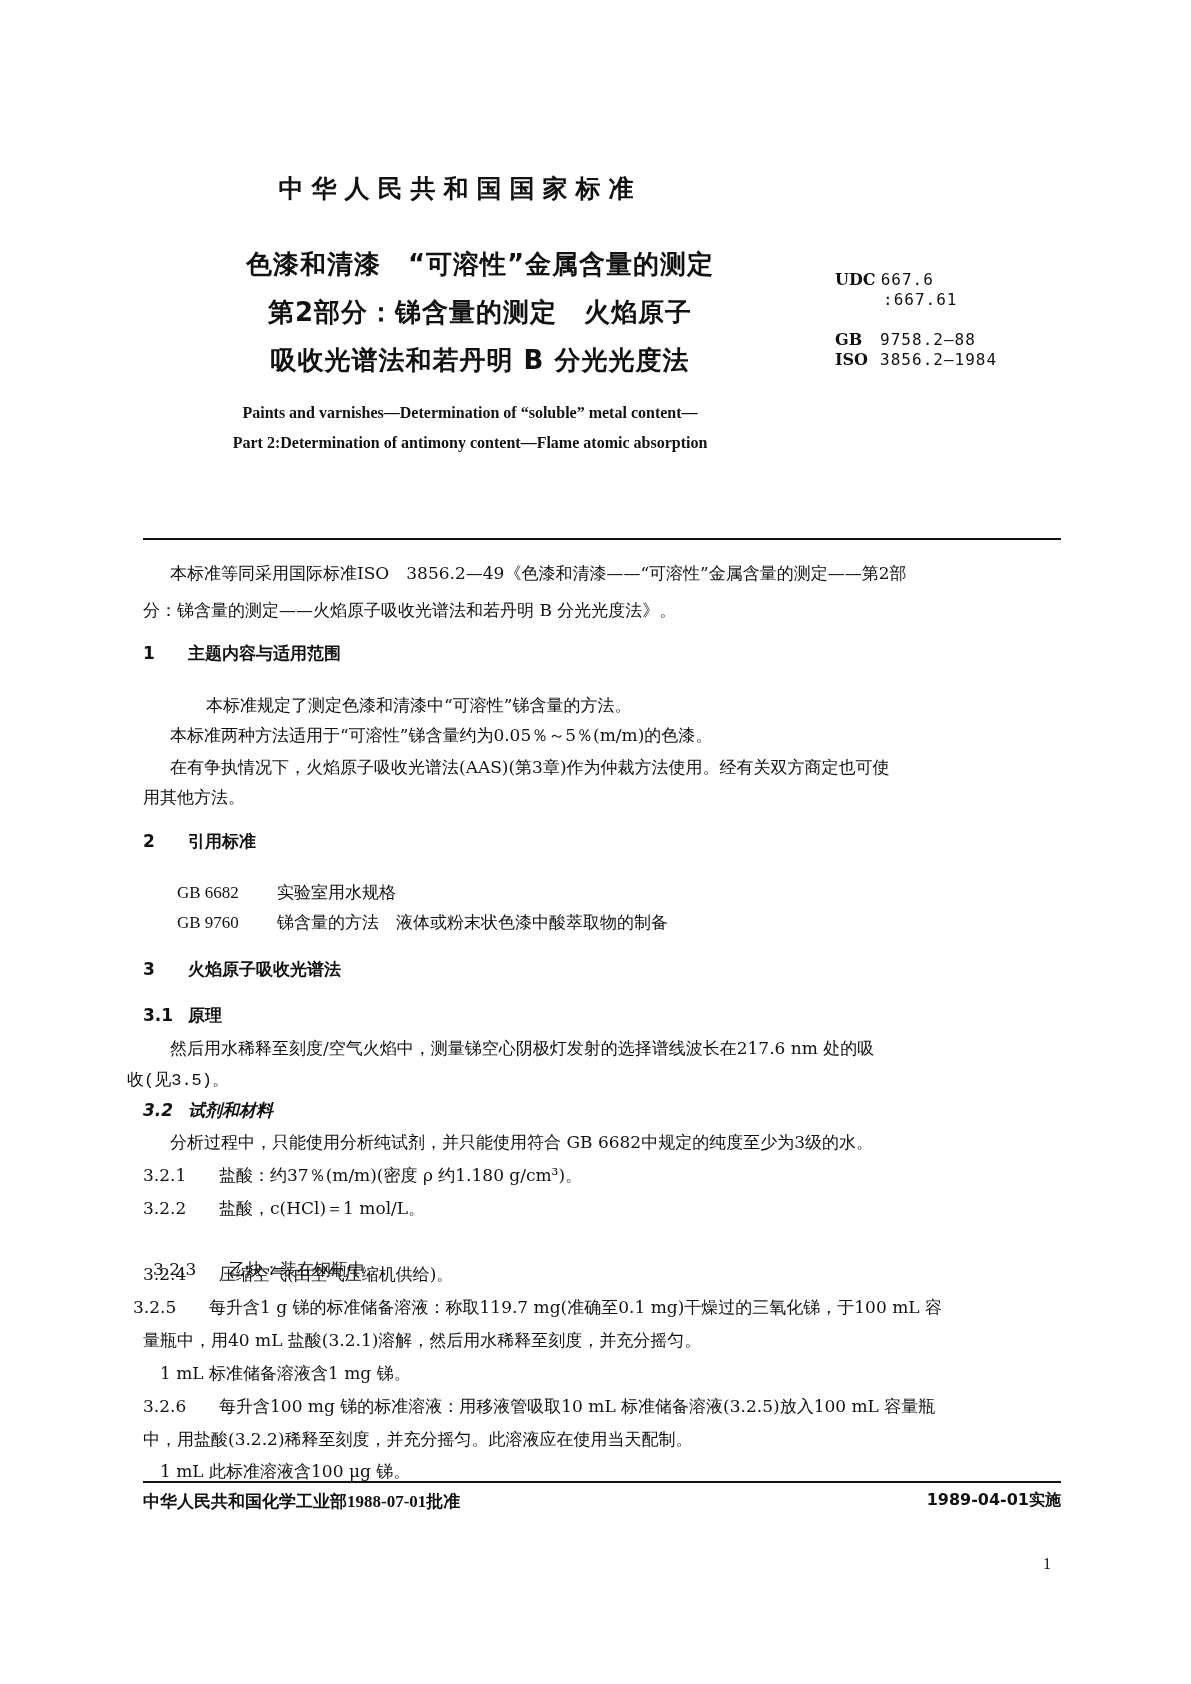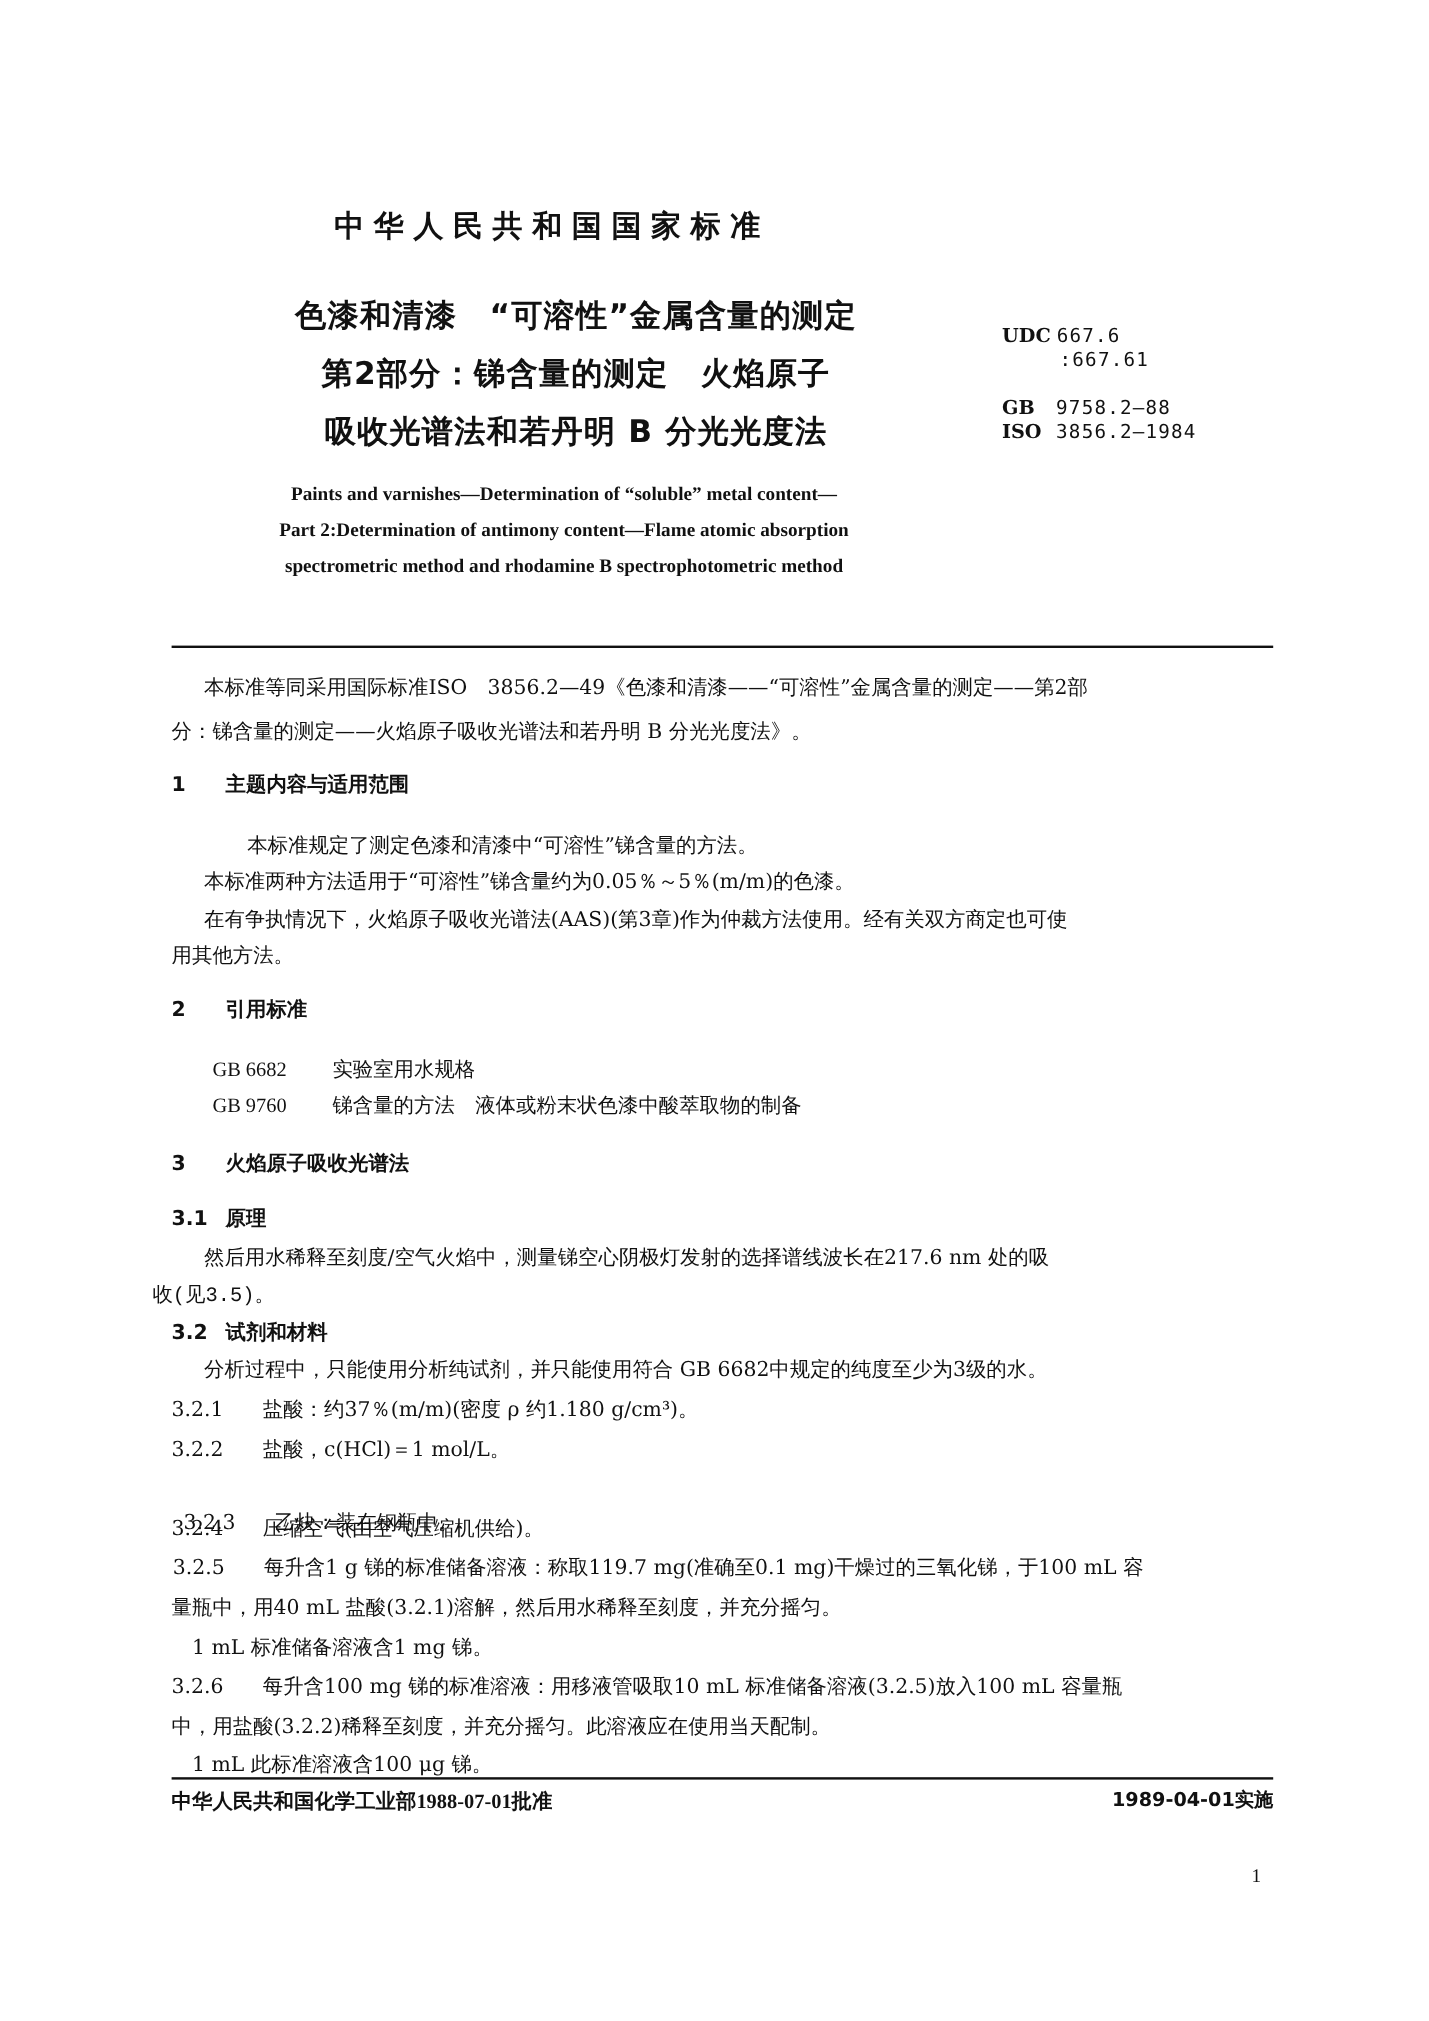--- a/index.html
+++ b/index.html
@@ -38,21 +38,20 @@
   <div><span class="lbl">UDC</span> <span class="num">667.6</span></div>
   <div style="padding-left:48px;"><span class="num">:667.61</span></div>
   <div class="gap"></div>
   <div><span class="lbl">GB</span> <span class="num">9758.2—88</span></div>
   <div><span class="lbl">ISO</span> <span class="num">3856.2—1984</span></div>
 </div>
 
 <div class="abs en-title">
   <div>Paints and varnishes—Determination of “soluble” metal content—</div>
   <div>Part 2:Determination of antimony content—Flame atomic absorption</div>
-  <div>spectrometric method and rhodamine B spectrophotometric method</div>
 </div>
 
 <div class="abs rule" style="top:538px;"></div>
 
 <div class="abs body-text" style="left:170px; top:558px;">本标准等同采用国际标准ISO　3856.2—49《色漆和清漆——“可溶性”金属含量的测定——第2部</div>
 <div class="abs body-text" style="left:143px; top:595px;">分：锑含量的测定——火焰原子吸收光谱法和若丹明 B 分光光度法》。</div>
 
 <div class="abs heading" style="left:143px; top:642px;">
   <span class="num-lbl">1</span><span>主题内容与适用范围</span>
 </div>
@@ -74,38 +73,38 @@
 <div class="abs heading" style="left:143px; top:958px;">
   <span class="num-lbl">3</span><span>火焰原子吸收光谱法</span>
 </div>
 
 <div class="abs heading" style="left:143px; top:1004px;">
   <span class="num-lbl">3.1</span><span>原理</span>
 </div>
 <div class="abs body-text" style="left:170px; top:1033px;">然后用水稀释至刻度/空气火焰中，测量锑空心阴极灯发射的选择谱线波长在217.6 nm 处的吸</div>
 <div class="abs body-text" style="left:127px; top:1066px;font-family:Liberation Mono, monospace;">收(见3.5)。</div>
 
-<div class="abs heading" style="left:143px; top:1099px;">
+<div class="abs heading" style="left:143px; top:1099px;font-style:italic;">
   <span class="num-lbl">3.2</span><span>试剂和材料</span>
 </div>
 <div class="abs body-text" style="left:170px; top:1127px;">分析过程中，只能使用分析纯试剂，并只能使用符合 GB 6682中规定的纯度至少为3级的水。</div>
 
 <div class="abs body-text" style="left:143px; top:1160px;">
   <span class="sub-lbl">3.2.1</span><span>盐酸：约37％(m/m)(密度 ρ 约1.180 g/cm³)。</span>
 </div>
 <div class="abs body-text" style="left:143px; top:1193px;">
   <span class="sub-lbl">3.2.2</span><span>盐酸，c(HCl)＝1 mol/L。</span>
 </div>
 <div class="abs body-text" style="left:153px; top:1226px;margin-top:28px;">
   <span class="sub-lbl">3.2.3</span><span>乙炔：装在钢瓶中。</span>
 </div>
 <div class="abs body-text" style="left:143px; top:1259px;">
   <span class="sub-lbl">3.2.4</span><span>压缩空气(由空气压缩机供给)。</span>
 </div>
-<div class="abs body-text" style="left:144px; top:1292px;">
+<div class="abs body-text" style="left:133px; top:1292px;">
   <span class="sub-lbl">3.2.5</span><span>每升含1 g 锑的标准储备溶液：称取119.7 mg(准确至0.1 mg)干燥过的三氧化锑，于100 mL 容</span>
 </div>
 <div class="abs body-text" style="left:143px; top:1325px;">量瓶中，用40 mL 盐酸(3.2.1)溶解，然后用水稀释至刻度，并充分摇匀。</div>
 <div class="abs body-text" style="left:160px; top:1358px;">1 mL 标准储备溶液含1 mg 锑。</div>
 
 <div class="abs body-text" style="left:143px; top:1391px;">
   <span class="sub-lbl">3.2.6</span><span>每升含100 mg 锑的标准溶液：用移液管吸取10 mL 标准储备溶液(3.2.5)放入100 mL 容量瓶</span>
 </div>
 <div class="abs body-text" style="left:143px; top:1424px;">中，用盐酸(3.2.2)稀释至刻度，并充分摇匀。此溶液应在使用当天配制。</div>
 <div class="abs body-text" style="left:160px; top:1456px;">1 mL 此标准溶液含100 μg 锑。</div>

